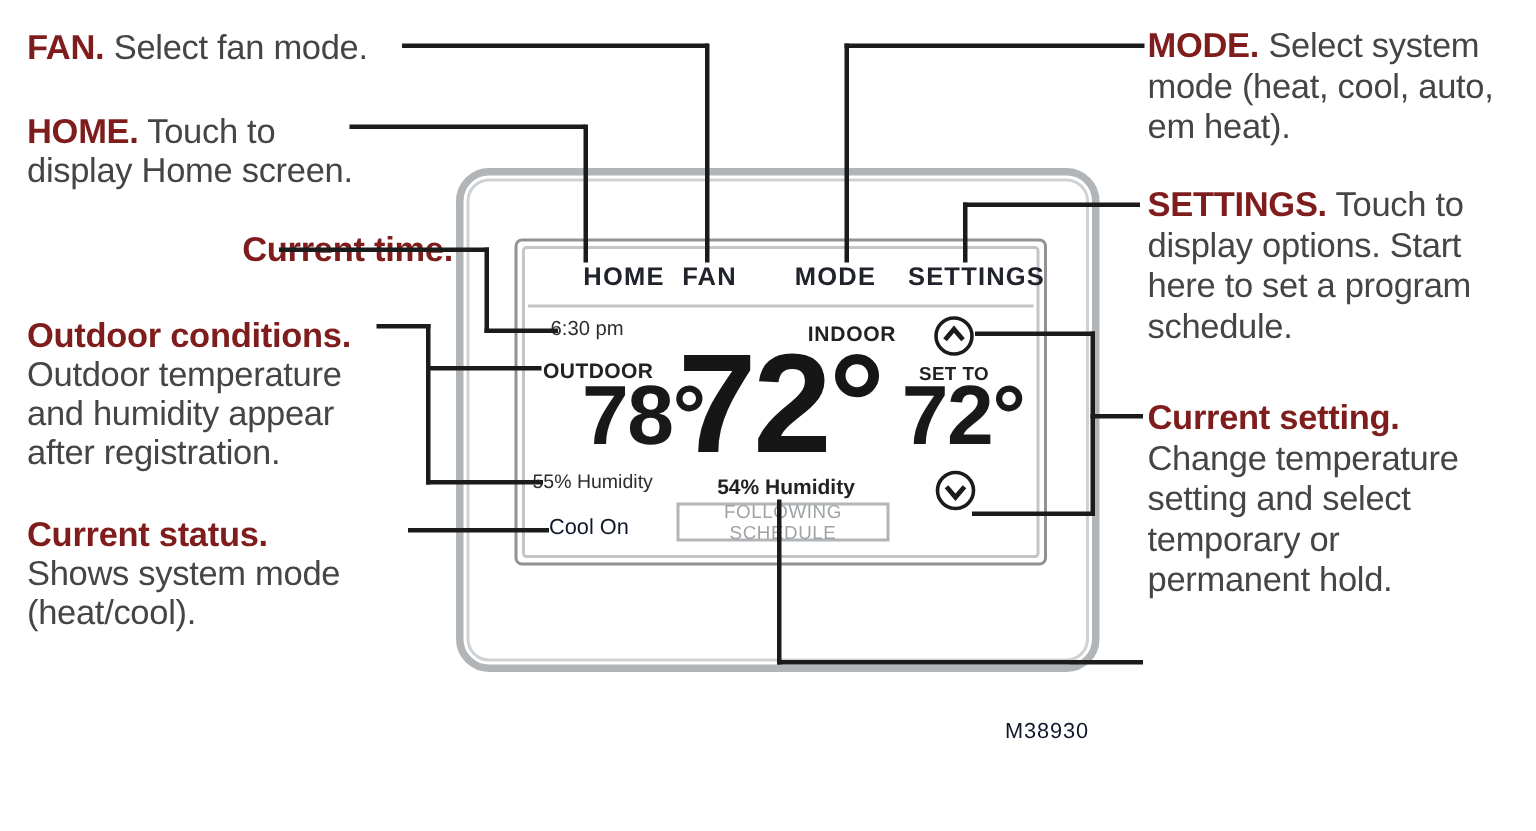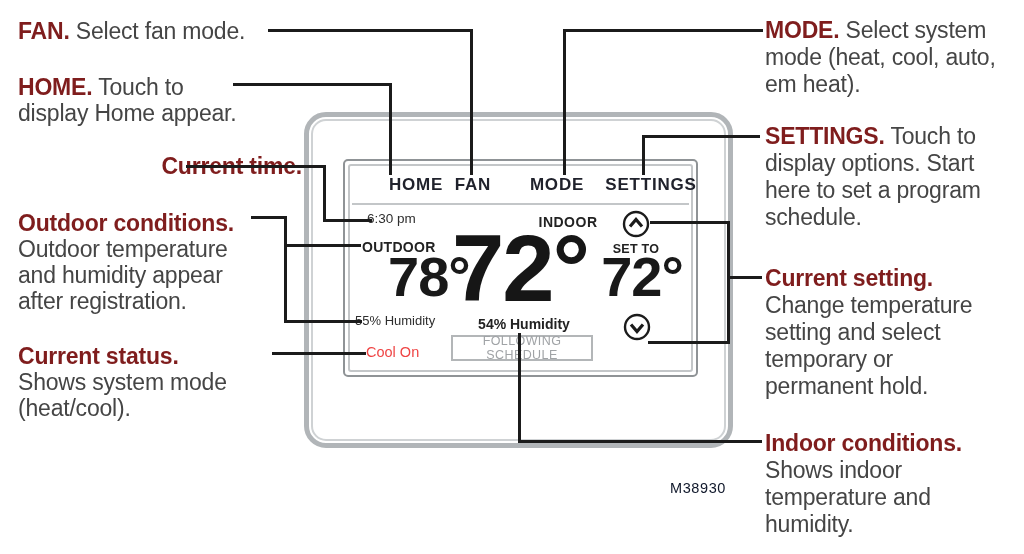--- a/index.html
+++ b/index.html
@@ -24,21 +24,21 @@
   .screen-inner { position:absolute; inset:3px; border:2px solid #c3c6c8; border-radius:3px; }
   .menu-sep { position:absolute; left:7px; right:7px; top:42px; height:2px; background:#c3c6c8; }
 
   .menu-item { position:absolute; top:64px; transform:translateX(-50%); font-size:17px; font-weight:bold; letter-spacing:0.8px; color:#20222c; line-height:1; white-space:nowrap; cursor:pointer; z-index:3; }
 
   .t-text { position:absolute; line-height:1; white-space:nowrap; z-index:3; }
   .time      { left:63px;  top:100px; font-size:13.5px; color:#2e2e2e; }
   .out-label { left:58px;  top:128px; font-size:14px; font-weight:bold; color:#222; letter-spacing:0.3px; }
   .out-temp  { left:55px;  top:137px; font-size:56px; font-weight:bold; color:#191919; letter-spacing:-1px;margin-left:29px; }
   .out-hum   { left:51px;  top:202px; font-size:13px; color:#2e2e2e; }
-  .status    { left:62px;  top:233px; font-size:14.5px; color:#ef4444; }
+  .status    { left:62px;  top:233px; font-size:14.5px; color:#0f172a; }
   .in-label  { left:219px; top:103px; transform:translateX(-50%); font-size:14px; font-weight:bold; color:#222; letter-spacing:0.5px;margin-left:45px; }
   .in-temp   { left:216px; top:110px; transform:translateX(-50%); font-size:94px; font-weight:bold; color:#161616; letter-spacing:-2px; }
   .in-hum    { left:220px; top:205px; transform:translateX(-50%); font-size:14px; font-weight:bold; color:#222; }
   .setto     { left:332px; top:131px; transform:translateX(-50%); font-size:12.5px; font-weight:bold; color:#222; letter-spacing:0.3px; }
   .set-temp  { left:338px; top:137px; transform:translateX(-50%); font-size:56px; font-weight:bold; color:#191919; letter-spacing:-1px; }
 
   .sched-btn { position:absolute; left:147px; top:223px; width:142px; height:26px; border:2px solid #b3b6b8; background:#ffffff; display:flex; align-items:center; justify-content:center; font-size:12.5px; letter-spacing:0.4px; color:#a0a3a6; font-family:inherit; cursor:pointer; z-index:2; }
 
   .arrow-btn { position:absolute; width:28px; height:28px; background:transparent; border:none; cursor:pointer; z-index:3; }
   .up-btn   { left:318px; top:98px; }
@@ -52,21 +52,21 @@
 <div class="stage">
 
   <div class="callout" style="left:18px; top:18px; width:300px;">
     <b>FAN.</b>
     <span class="cb">Select fan mode.</span>
   </div>
 
   <div class="callout" style="left:18px; top:74px; width:300px;">
     <b>HOME.</b>
     <span class="cb">Touch to
-display Home appear.</span>
+display Home screen.</span>
   </div>
 
   <div class="callout" style="left:2px; top:153px; width:300px;text-align:right;">
     <b>Current time.</b>
     <span class="cb"></span>
   </div>
 
   <div class="callout" style="left:18px; top:210px; width:300px;">
     <b>Outdoor conditions.</b>
     <span class="cb">
@@ -99,27 +99,20 @@
 
   <div class="callout rcol" style="left:765px; top:265px;">
     <b>Current setting.</b>
     <span class="cb">
 Change temperature
 setting and select
 temporary or
 permanent hold.</span>
   </div>
 
-  <div class="callout rcol" style="left:765px; top:430px;">
-    <b>Indoor conditions.</b>
-    <span class="cb">
-Shows indoor
-temperature and
-humidity.</span>
-  </div>
 
   <div class="thermostat">
     <div class="frame-outer"></div>
     <div class="frame-inner"></div>
 
     <div class="screen">
       <div class="screen-inner"></div>
       <div class="menu-sep"></div>
     </div>
 

